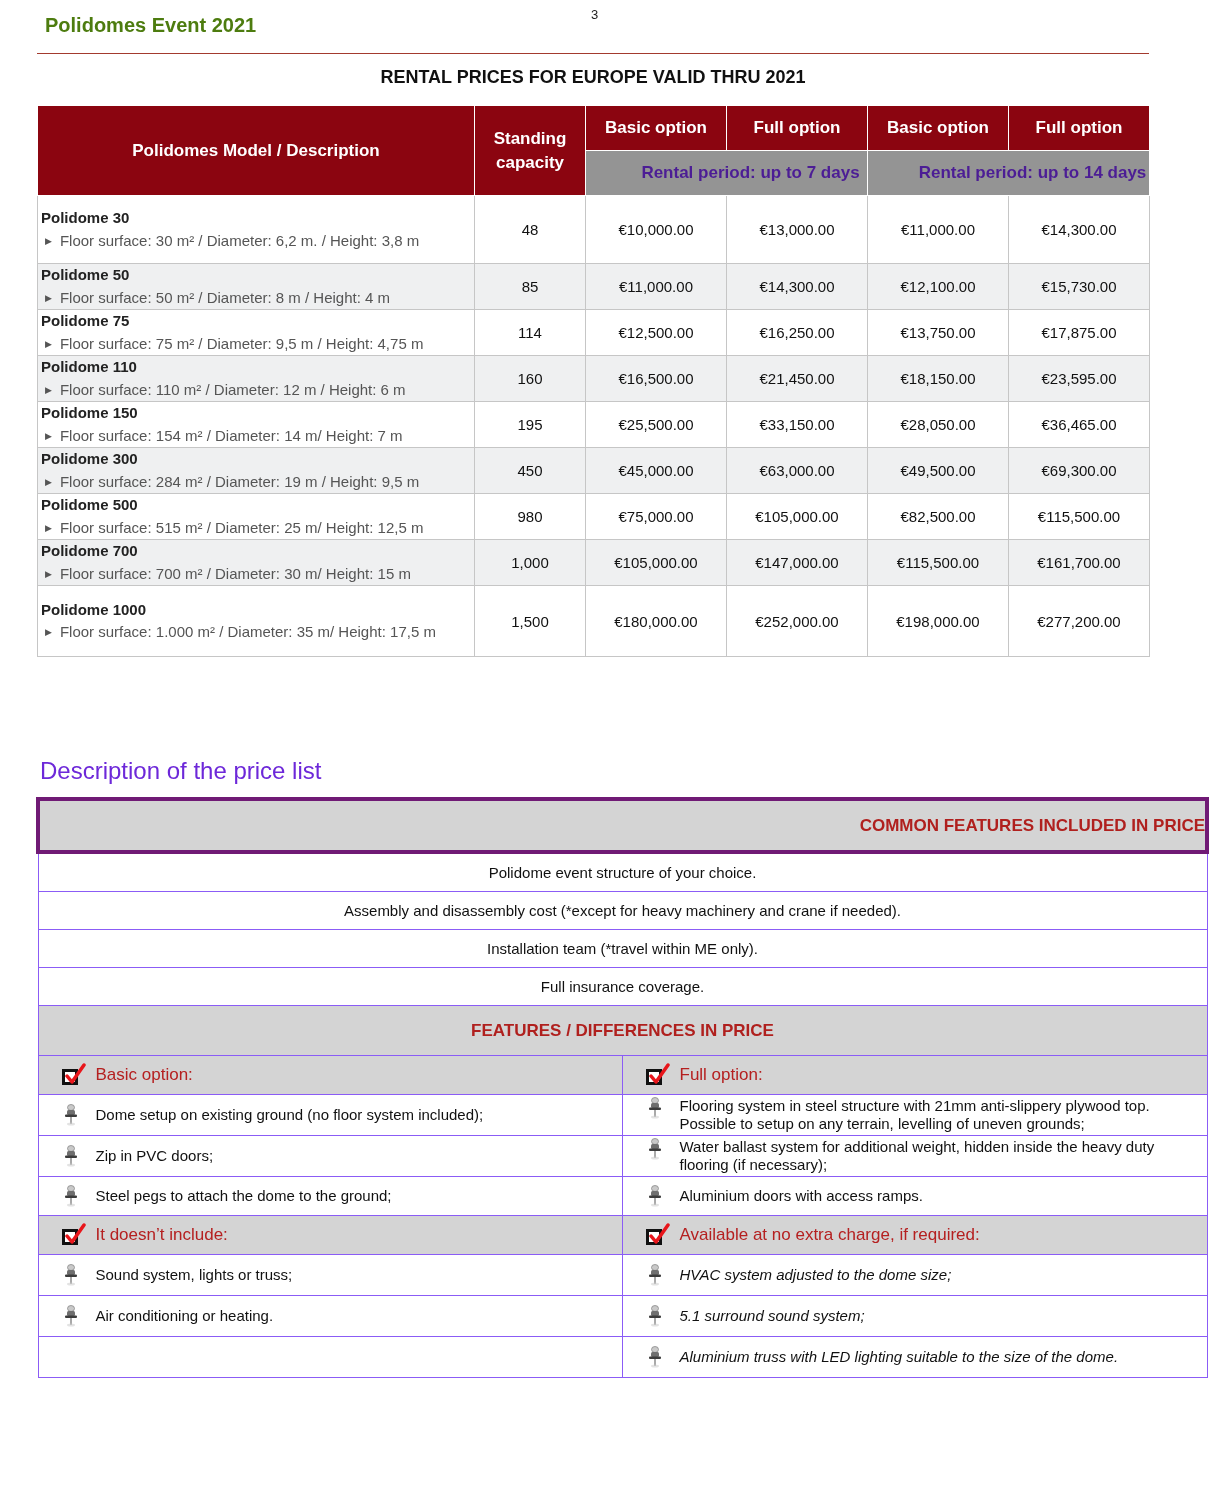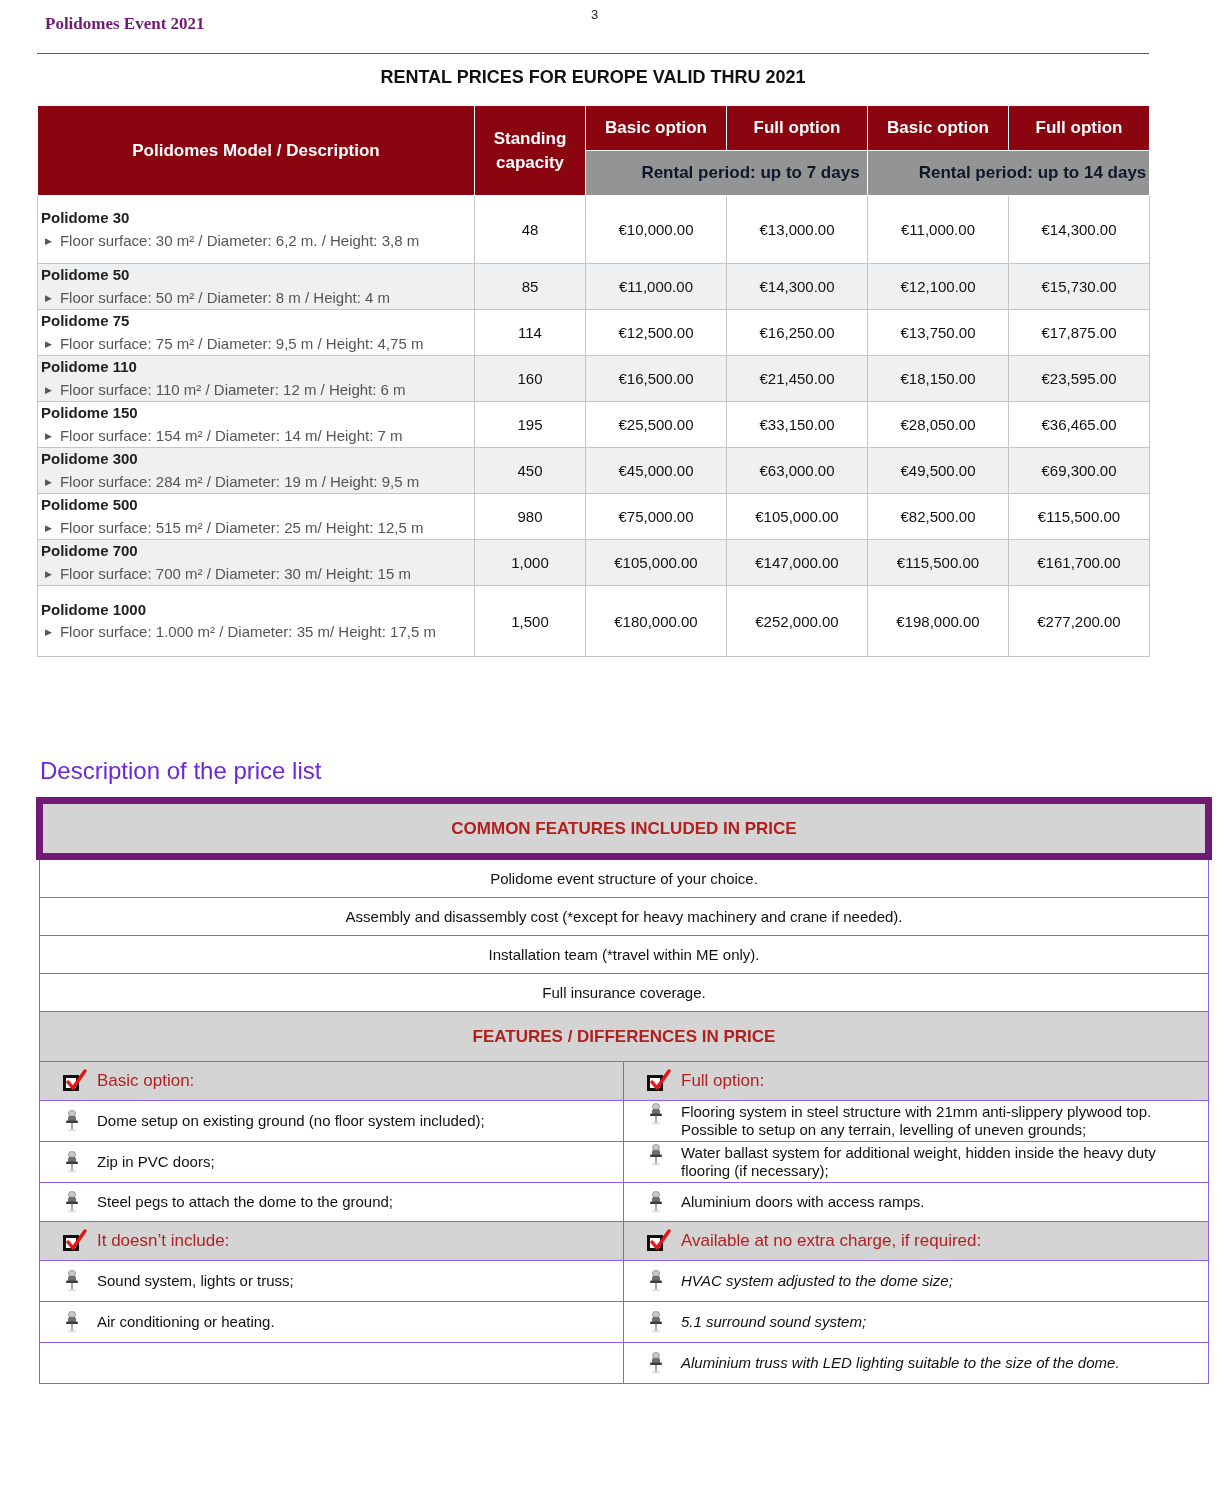--- a/index.html
+++ b/index.html
@@ -1,42 +1,42 @@
 <!DOCTYPE html>
 <html><head>
 <meta charset="utf-8">
 <style>
   html, body { margin: 0; padding: 0; background: #ffffff; }
   body { width: 1230px; height: 1488px; position: relative; font-family: "Liberation Sans", sans-serif; color: #1a1a1a; overflow: hidden; }
 
-  .doc-title { position: absolute; left: 45px; top: 14px; font-size: 17px; font-weight: bold; color: #701a75; font-family: Liberation Serif, serif; }
+  .doc-title { position: absolute; left: 45px; top: 14px; font-size: 20px; font-weight: bold; color: #4d7c0f; }
   .page-num { position: absolute; left: 591px; top: 7px; font-size: 13px; color: #222; }
   .title-rule { position: absolute; left: 37px; top: 53px; width: 1112px; height: 1px; background: #a33a2e; }
   .table-caption { position: absolute; left: 37px; width: 1112px; top: 67px; text-align: center; font-size: 18px; font-weight: bold; color: #111; }
 
   
   .price-table { position: absolute; left: 37px; top: 105px; width: 1112px; border-collapse: collapse; table-layout: fixed; }
   .price-table th, .price-table td { border: 1px solid #c6c6c6; padding: 0; }
   .price-table th { background: #8b0510; color: #fff; font-weight: bold; font-size: 17px; border-color: #ffffff; }
-  .price-table th.period { background: #949494; color: #0f172a; height: 44px; padding-left: 48px; }
+  .price-table th.period { background: #949494; color: #4c1d95; height: 44px; padding-left: 48px; }
   .price-table th.opt { height: 44px; margin-top: 8px; }
   .price-table td { font-size: 15px; text-align: center; color: #111; }
   .price-table tr.alt td { background: #eff0f1; }
   .model-cell { text-align: left !important; padding-left: 3px !important; line-height: 1.5; }
   .model-name { font-weight: bold; font-size: 15px; color: #222; display: block; }
   .model-spec { font-size: 15px; color: #555; display: block; }
   .model-spec .tri { font-size: 9px; color: #555; margin: 0 8px 0 4px; vertical-align: 2px; }
 
   
   .desc-heading { position: absolute; left: 40px; top: 757px; font-size: 24px; color: #6d28d9; }
 
   .desc-table { position: absolute; left: 36px; top: 797px; width: 1169px; border-collapse: collapse; table-layout: fixed; }
   .desc-table td { border: 1px solid #8b5cf6; font-size: 15px; padding: 0; color: #111; }
   .desc-table td.sec-head { background: #d4d4d4; color: #b0201e; font-weight: bold; font-size: 17px; text-align: center; }
-  .desc-table td.sec-head.first { border: 7px solid #701a75; height: 49px; }
+  .desc-table td.sec-head.first { border: 4px solid #701a75; height: 49px; text-align: right; }
   .desc-table td.feature { text-align: center; height: 37px; }
   .desc-table td.opt-head { background: #d4d4d4; color: #b52020; font-size: 17px; height: 38px; }
   .desc-table td.opt-item { height: 38px; vertical-align: middle; }
   .desc-table td.note { height: 53px; text-align: center; color: #b5201e; font-style: italic; font-size: 17px; }
   .note u { text-decoration-color: #c0302c; }
 
   .opt-head-inner { display: flex; align-items: center; padding-left: 23px; }
   .check-icon { width: 24px; height: 24px; position: relative; margin-right: 10px; }
   .check-icon .box { position: absolute; left: 0; top: 6px; width: 16px; height: 16px; border: 3px solid #111; background: #fff; box-sizing: border-box; }
   .check-icon svg { position: absolute; left: 0; top: 0; }

